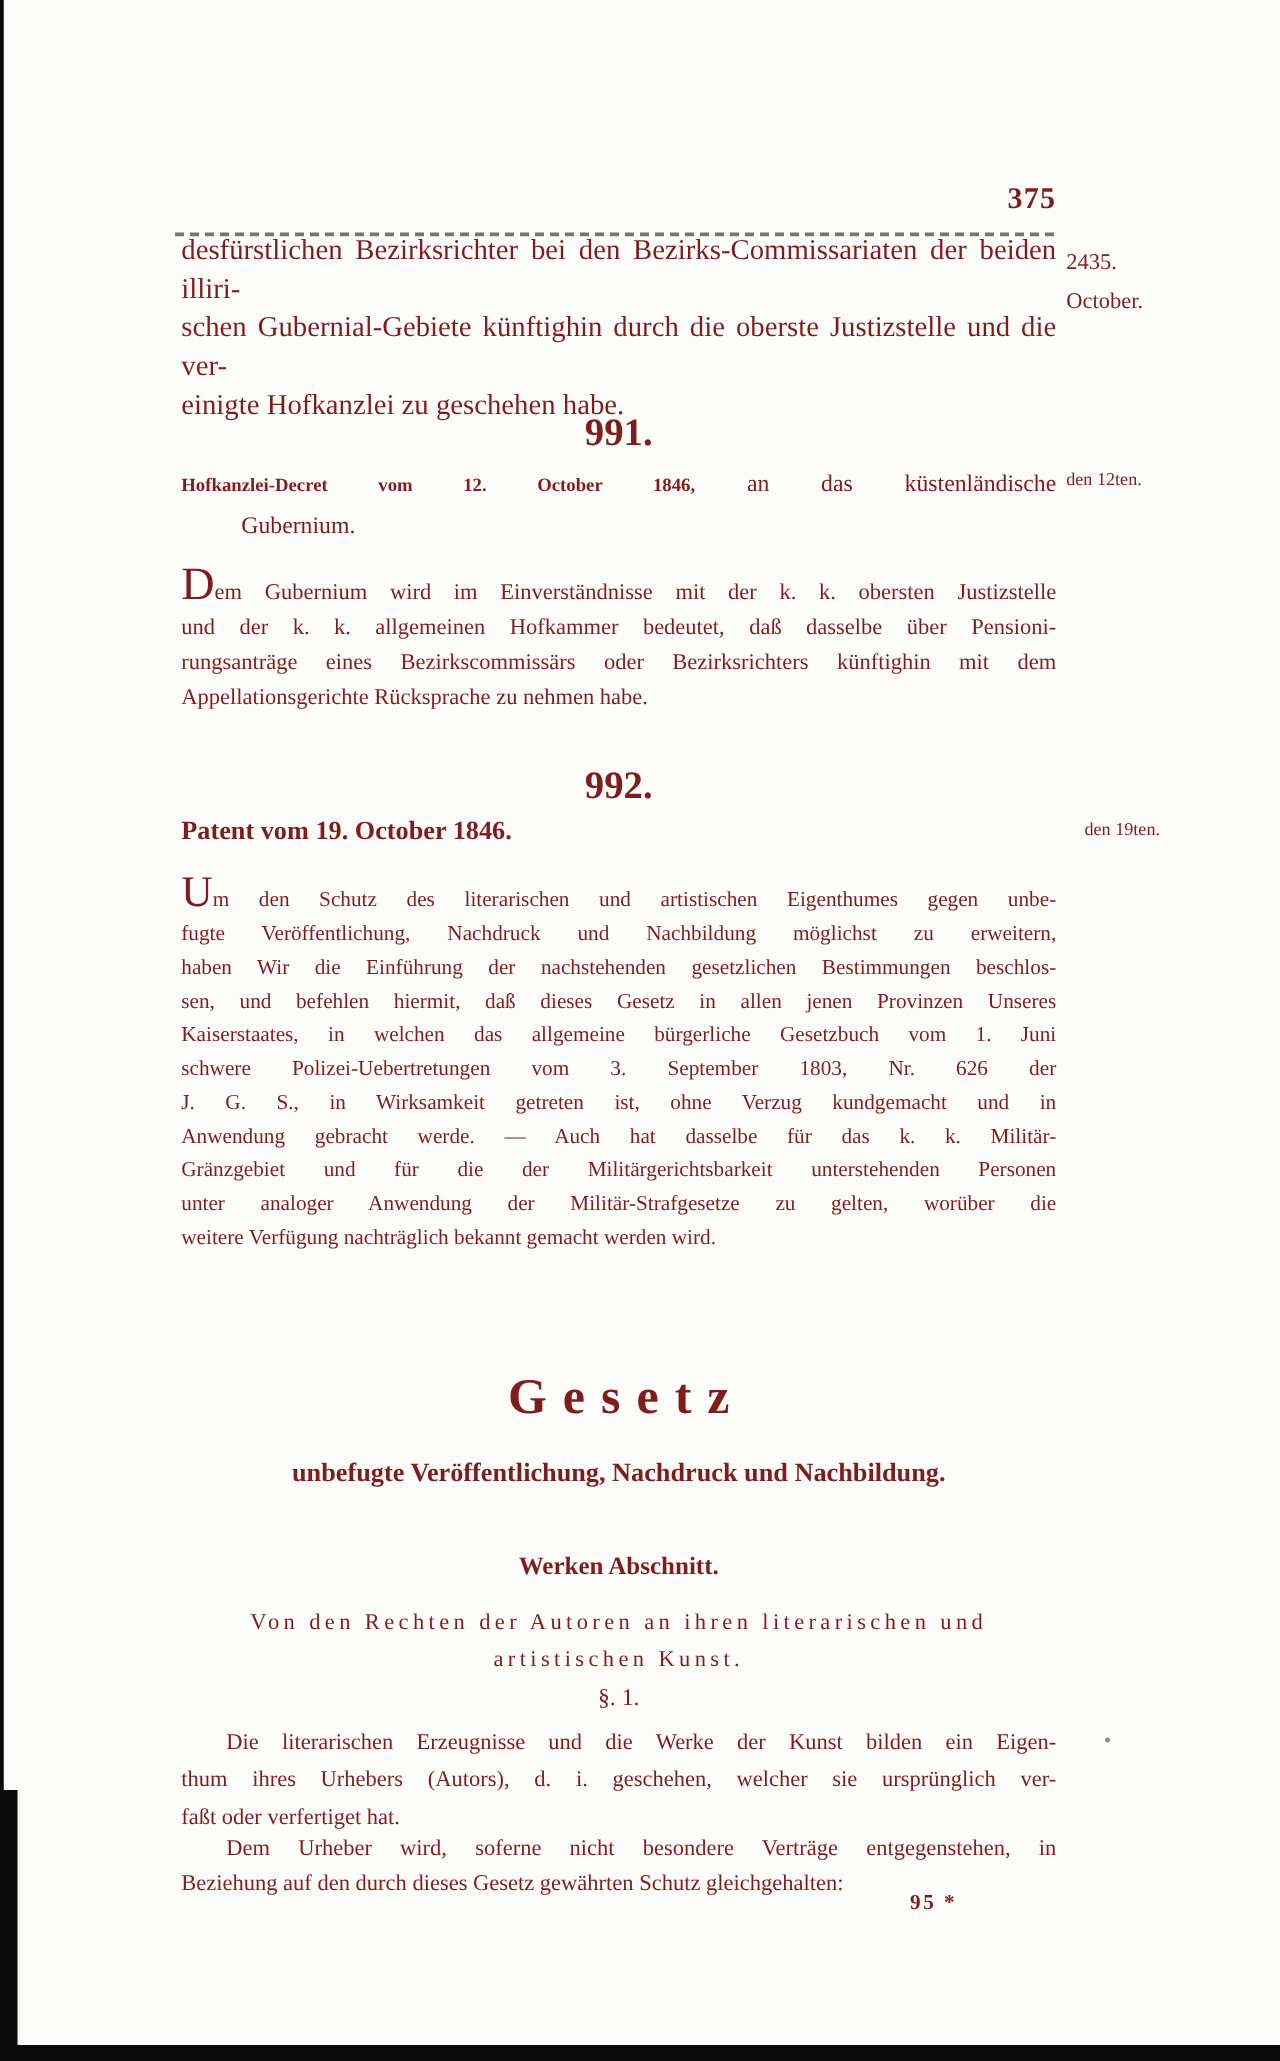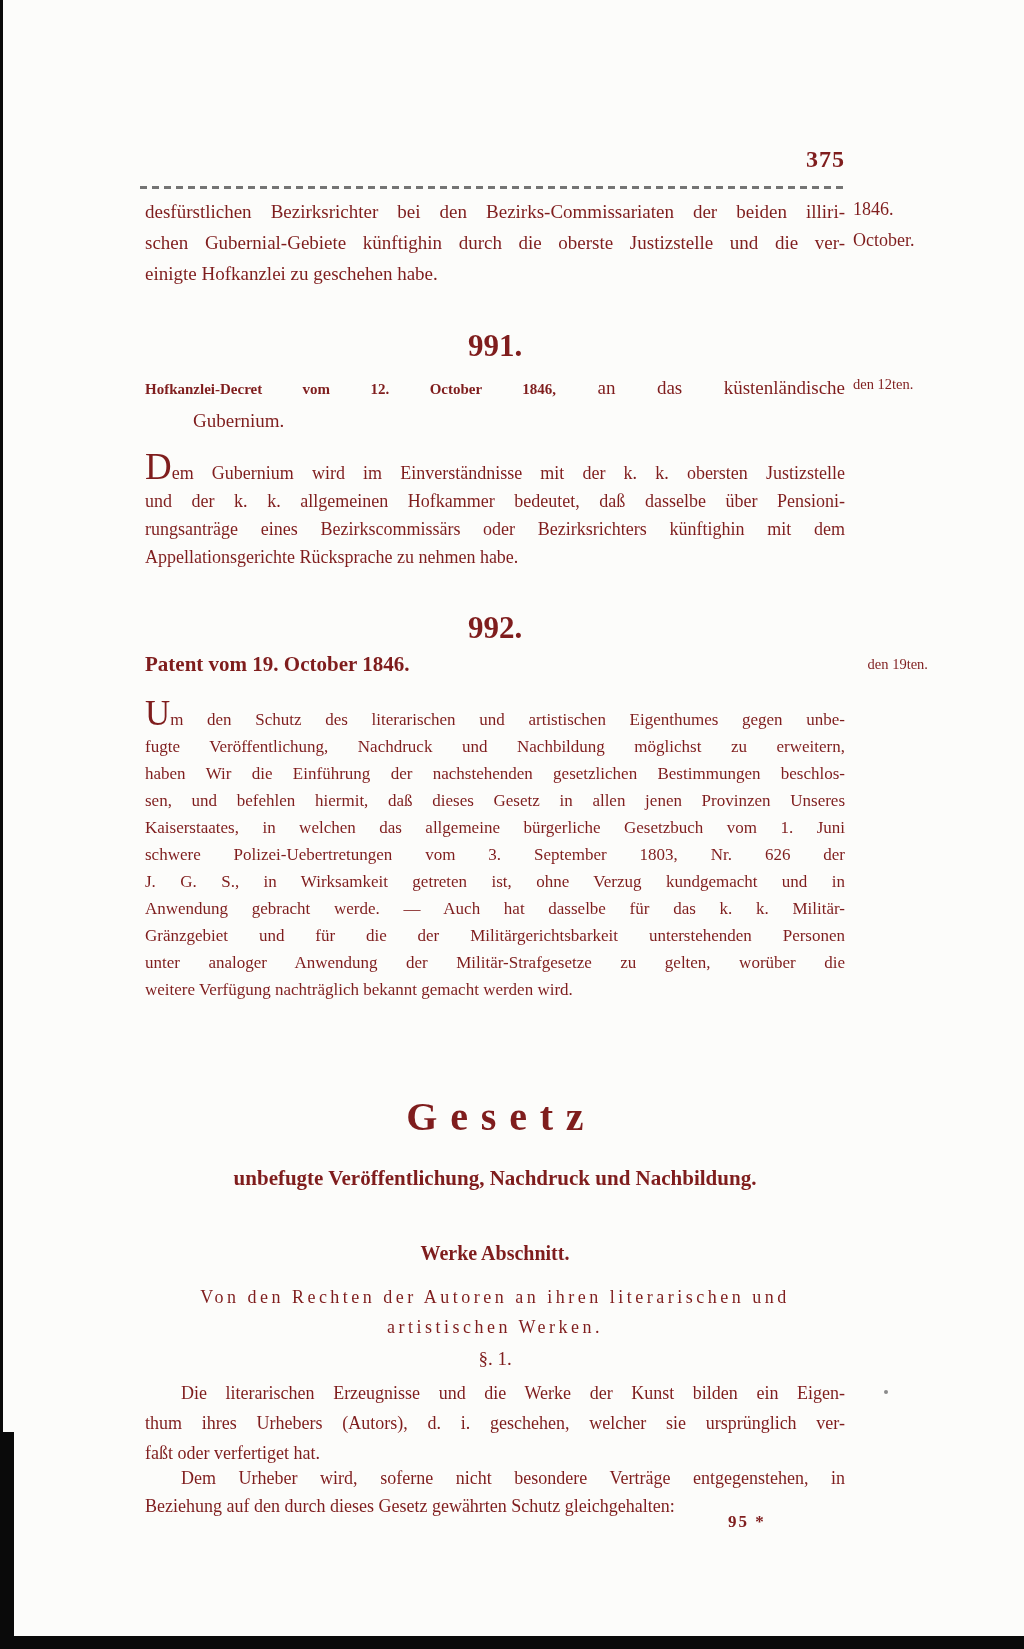--- a/index.html
+++ b/index.html
@@ -27,21 +27,21 @@
     opacity:.7;
   }
 
   .block{position:absolute;left:145px;width:700px;}
   .pline{text-align:justify;text-align-last:justify;}
   .pline.last{text-align-last:left;}
   .center-lines .pline{text-align:center;text-align-last:center;}
   .dropcap .pline:first-child::first-letter{font-size:2.05em;line-height:.8;}
   .indent-first .pline:first-child{text-indent:36px;}
 
-  .continuation{top:196px;font-size:19px;line-height:31px;}
+  .continuation{top:184px;font-size:23px;line-height:31px;}
 
   .margin-note{position:absolute;left:853px;width:75px;}
   .note-year{top:194px;font-size:18px;line-height:31px;}
   .note-year .pline{text-align:left;text-align-last:left;}
   .note-small{font-size:14.5px;}
   .n12{top:376px;}
   .n19{top:656px;text-align:right;}
 
   .sec-number{position:absolute;left:145px;width:700px;text-align:center;font-weight:bold;font-size:31px;}
   .n991{top:328px;}
@@ -79,21 +79,21 @@
 
   <div class="page-number">375</div>
   <div class="rule"></div>
 
   <div class="block continuation">
       <div class="pline">desfürstlichen Bezirksrichter bei den Bezirks-Commissariaten der beiden illiri-</div>
       <div class="pline">schen Gubernial-Gebiete künftighin durch die oberste Justizstelle und die ver-</div>
       <div class="pline last">einigte Hofkanzlei zu geschehen habe.</div>
     </div>
   <div class="margin-note note-year">
-      <div class="pline">1846.</div>
+      <div class="pline">2435.</div>
       <div class="pline last">October.</div>
     </div>
 
   <div class="sec-number n991">991.</div>
   <div class="block heading991">
     <div class="pline">
       <span class="hbold">Hofkanzlei-Decret vom 12. October 1846,</span>
       <span class="hrest">an das küstenländische</span>
     </div>
     <div class="pline last hl2">Gubernium.</div>
@@ -120,24 +120,24 @@
       <div class="pline">Anwendung gebracht werde. — Auch hat dasselbe für das k. k. Militär-</div>
       <div class="pline">Gränzgebiet und für die der Militärgerichtsbarkeit unterstehenden Personen</div>
       <div class="pline">unter analoger Anwendung der Militär-Strafgesetze zu gelten, worüber die</div>
       <div class="pline last">weitere Verfügung nachträglich bekannt gemacht werden wird.</div>
     </div>
 
   <div class="law-title">Gesetz</div>
   <div class="block law-subtitle center-lines">
       <div class="pline last">unbefugte Veröffentlichung, Nachdruck und Nachbildung.</div>
     </div>
-  <div class="abschnitt">Werke Abschnitt.</div>
+  <div class="abschnitt">Werken Abschnitt.</div>
   <div class="block subject center-lines">
       <div class="pline">Von den Rechten der Autoren an ihren literarischen und</div>
-      <div class="pline last">artistischen Werken.</div>
+      <div class="pline last">artistischen Kunst.</div>
     </div>
   <div class="para-mark">§. 1.</div>
   <div class="block p1 indent-first">
       <div class="pline">Die literarischen Erzeugnisse und die Werke der Kunst bilden ein Eigen-</div>
       <div class="pline">thum ihres Urhebers (Autors), d. i. geschehen, welcher sie ursprünglich ver-</div>
       <div class="pline last">faßt oder verfertiget hat.</div>
     </div>
   <div class="block p2 indent-first">
       <div class="pline">Dem Urheber wird, soferne nicht besondere Verträge entgegenstehen, in</div>
       <div class="pline last">Beziehung auf den durch dieses Gesetz gewährten Schutz gleichgehalten:</div>

